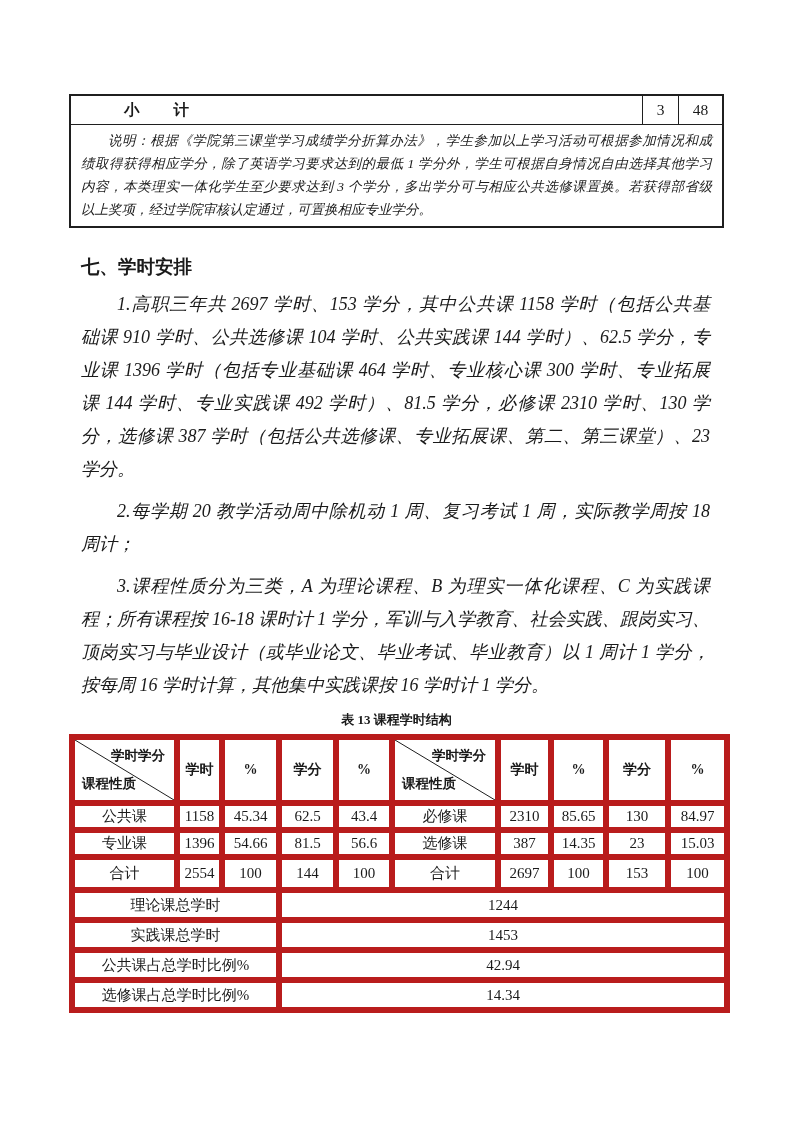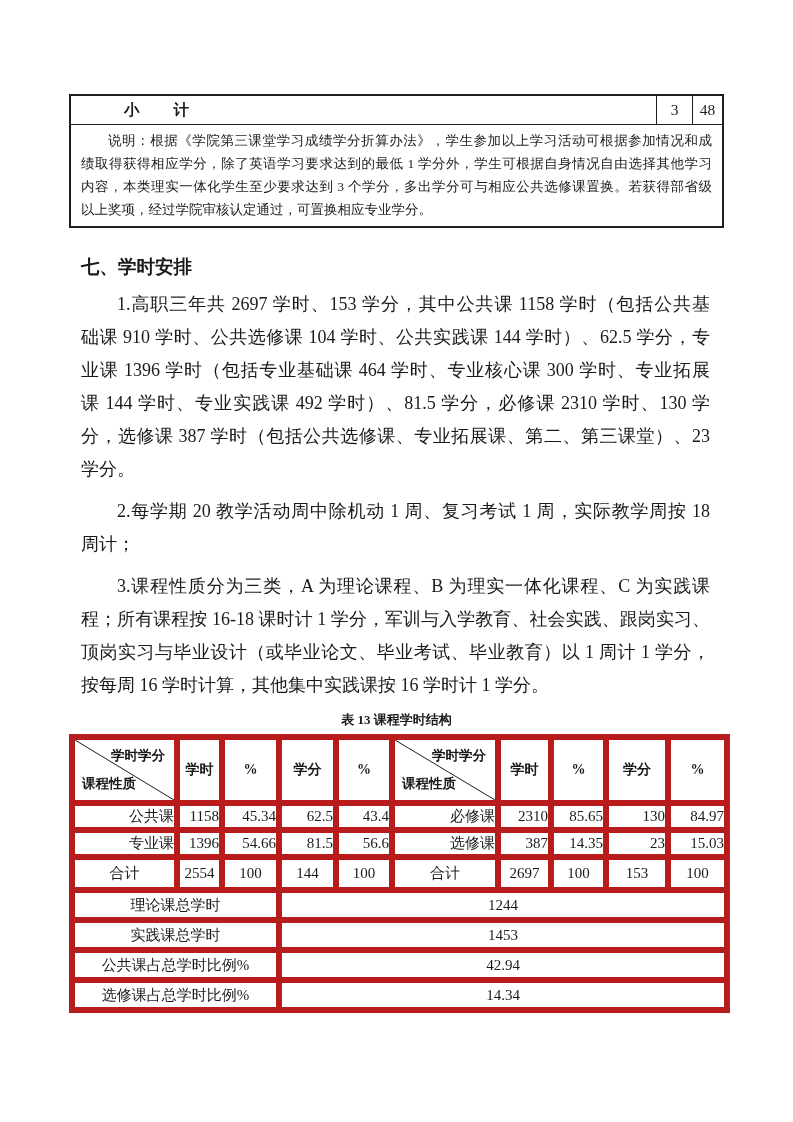--- a/index.html
+++ b/index.html
@@ -33,21 +33,21 @@
     padding-left: 53px;
     font-weight: 600;
     letter-spacing: 1px;
   }
   .subtotal-cell-a {
     width: 36px; align-self: stretch;
     border-left: 1.5px solid #1f1f1f;
     display: flex; align-items: center; justify-content: center;
   }
   .subtotal-cell-b {
-    width: 30px; align-self: stretch;
+    width: 44px; align-self: stretch;
     border-left: 1.5px solid #1f1f1f;
     display: flex; align-items: center; justify-content: center;
   }
   .note-box {
     padding: 4px 10px 5px 10px;
     font-size: 13.5px;
     line-height: 23px;
   }
 
   
@@ -55,21 +55,21 @@
     margin: 26px 14px 0 12px;
     font-size: 18.5px;
     font-weight: bold;
   }
   .para {
     margin: 9px 14px 0 12px;
     font-size: 18px;
     line-height: 33px;
   }
   .para:first-of-type { margin-top: 8px; }
-  .p-line { text-align: justify; text-align-last: justify; white-space: nowrap; }
+  .p-line { text-align: justify; text-align-last: justify; white-space: nowrap; font-style: italic; }
   .p-line.last { text-align-last: left; white-space: normal; }
   .p-line.indent { text-indent: 2em; }
   .note-box .p-line { white-space: normal; }
 
   
   .table-caption {
     margin-top: 9px;
     text-align: center;
     font-size: 13px;
     font-weight: bold;
@@ -87,21 +87,21 @@
     font-size: 15px;
     overflow: hidden;
   }
   table.t13 { border: 2px solid #1f1f1f; }
   tr.hdr td {
     height: 66px;
     font-weight: bold;
     font-size: 14px;
     border-bottom: 3px solid #8f8f8f;
   }
-  tr.data td { height: 27px; text-align: right; }
+  tr.data td { height: 27px; }
   tr.total td { height: 33px; margin-top: 24px; }
   tr.summary td { height: 30px; }
   td.diag { position: relative; }
   .diag-svg { position: absolute; left: 0; top: 0; width: 100%; height: 100%; }
   .diag-top { position: absolute; top: 7px; right: 9px; font-size: 13.5px; }
   .diag-bottom { position: absolute; bottom: 7px; left: 7px; font-size: 13.5px; }
 </style>
 </head>
 <body>
 

